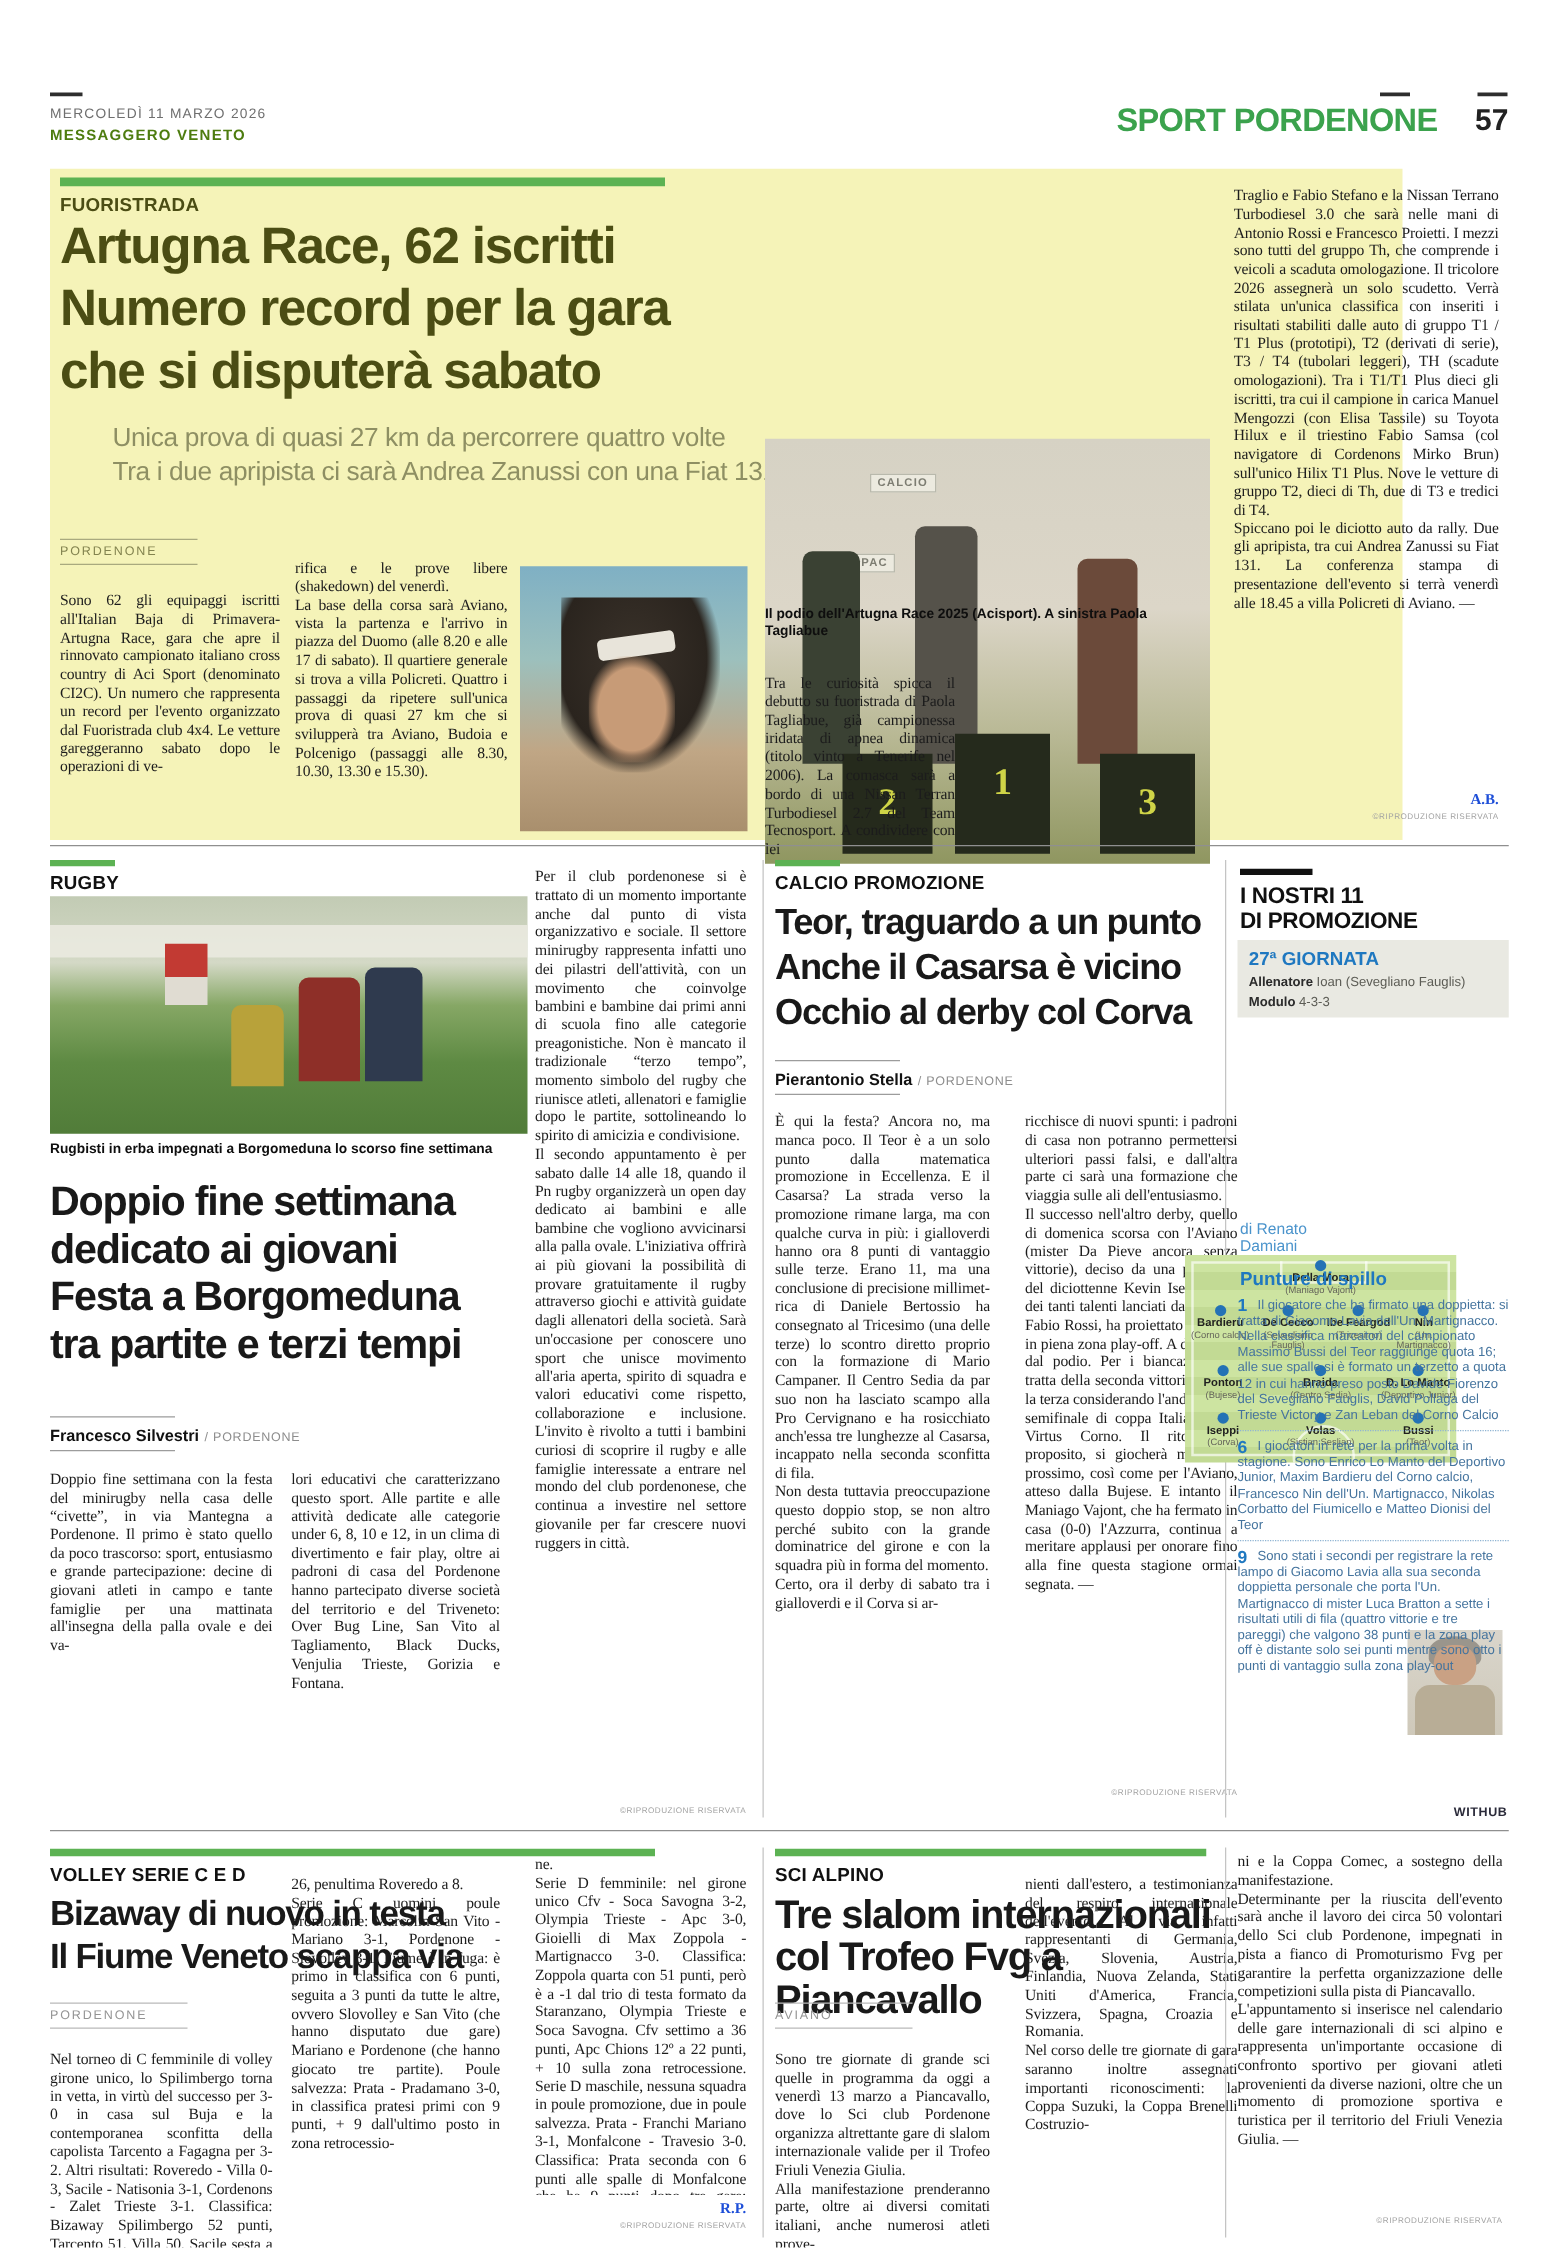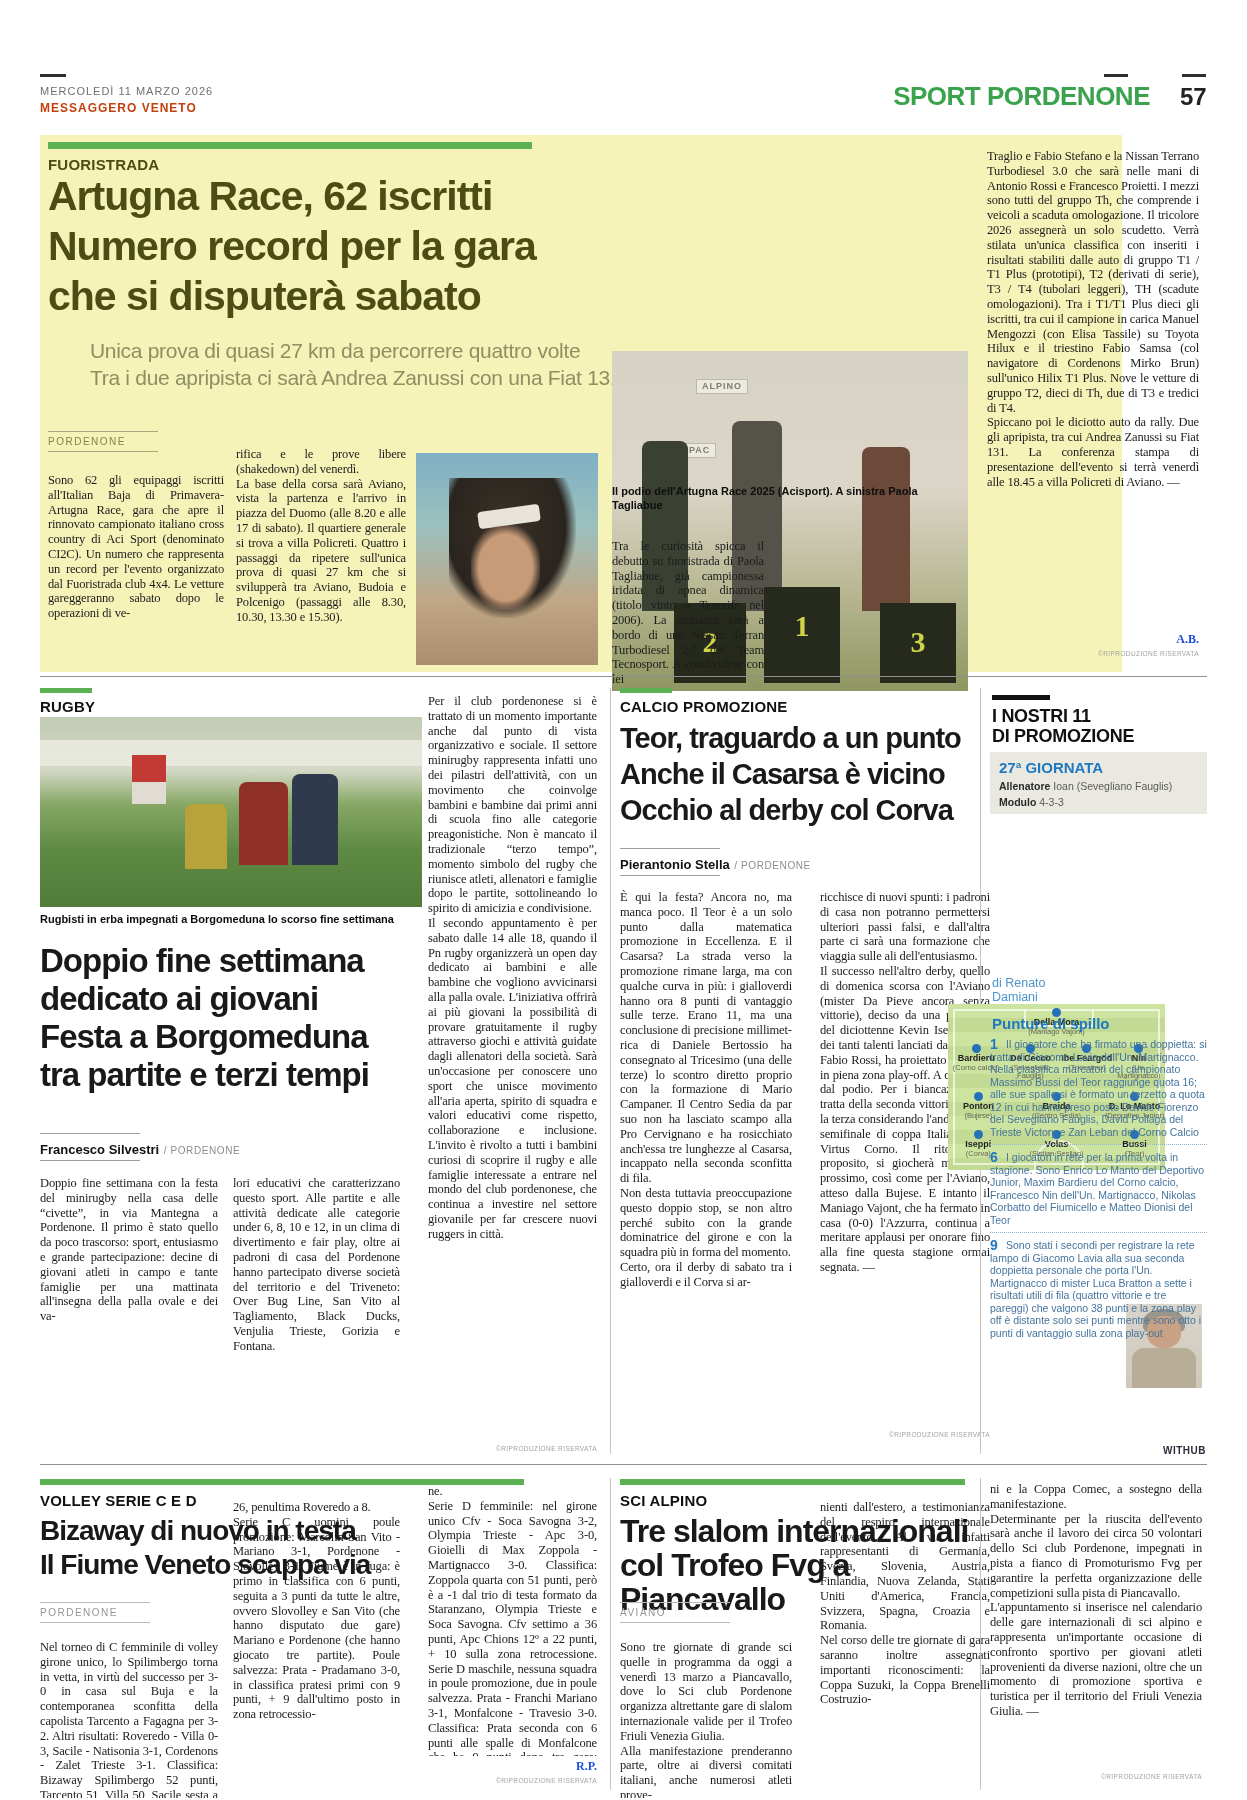--- a/index.html
+++ b/index.html
@@ -1,21 +1,21 @@
 <!DOCTYPE html>
 <html><head>
 <meta charset="utf-8">
 <style>
   html,body{margin:0;padding:0;background:#e8e8e8;}
   .page{position:relative;width:1247px;height:1800px;background:#ffffff;overflow:hidden;
         font-family:"Liberation Sans",sans-serif;color:#1b1b1b;}
   .abs{position:absolute;}
   .dash{height:3px;background:#2e2e2e;}
   .pagedate{font:11px/1.2 "Liberation Sans",sans-serif;color:#6f6f6f;letter-spacing:1px;}
-  .masthead{font:bold 12px/1.2 "Liberation Sans",sans-serif;color:#c2410c;letter-spacing:1px;text-align:center;}
+  .masthead{font:bold 12px/1.2 "Liberation Sans",sans-serif;color:#4d7c0f;letter-spacing:1px;text-align:center;}
   .section-title{font:bold 26px/1 "Liberation Sans",sans-serif;color:#3ba24d;letter-spacing:-0.5px;text-align:right;}
   .pagenum{font:bold 24px/1 "Liberation Sans",sans-serif;color:#222;}
   .greenbar{background:#5cb253;}
   .kicker{font:bold 15px/1.1 "Liberation Sans",sans-serif;color:#111;letter-spacing:.2px;}
   .kicker-olive{color:#4b4d14;}
   .headline{font-family:"Liberation Sans",sans-serif;font-weight:bold;letter-spacing:-1px;
             white-space:pre-line;color:#191919;}
   .standfirst{font:21px/27px "Liberation Sans",sans-serif;color:#8e8f63;letter-spacing:-0.3px;white-space:pre-line;margin-left:42px;}
   .dateline{font:10px/1 "Liberation Sans",sans-serif;color:#949494;letter-spacing:1.5px;
             border-top:1px solid #b9b9b9;border-bottom:1px solid #b9b9b9;padding:5px 0 4px 0;width:110px;}
@@ -98,21 +98,21 @@
     <div class="abs body" style="left:196px;top:312px;width:170px;height:218px">rifica e le prove libere (shakedown) del venerdì.
 La base della corsa sarà Aviano, vista la partenza e l'arrivo in piazza del Duomo (alle 8.20 e alle 17 di sabato). Il quartiere generale si trova a villa Policreti. Quattro i passaggi da ripetere sull'unica prova di quasi 27 km che si svilupperà tra Aviano, Budoia e Polcenigo (passaggi alle 8.30, 10.30, 13.30 e 15.30).</div>
 
     <div class="abs ph portrait-bg" style="left:376px;top:318px;width:182px;height:212px">
       <div class="hair"></div>
       <div class="shades"></div>
       <div class="face"></div>
     </div>
 
     <div class="abs ph podium-bg" style="left:572px;top:4px;width:356px;height:340px">
-      <div class="sponsor" style="left:84px;top:28px">ALPINO</div>
+      <div class="sponsor" style="left:84px;top:28px">CALCIO</div>
       <div class="sponsor" style="left:56px;top:92px">HUPAC</div>
       <div class="sil" style="left:30px;top:90px;width:46px;height:170px;background:#3a4133"></div>
       <div class="sil" style="left:120px;top:70px;width:50px;height:190px;background:#55524a"></div>
       <div class="sil" style="left:250px;top:96px;width:48px;height:164px;background:#6b4a3a"></div>
       <div class="plate" style="left:62px;top:252px;width:72px;height:80px"><span>2</span></div>
       <div class="plate" style="left:152px;top:236px;width:76px;height:96px"><span>1</span></div>
       <div class="plate" style="left:268px;top:252px;width:76px;height:80px"><span>3</span></div>
     </div>
     <div class="abs caption" style="left:572px;top:350px;width:356px">Il podio dell'Artugna Race 2025 (Acisport). A sinistra Paola Tagliabue</div>
 

